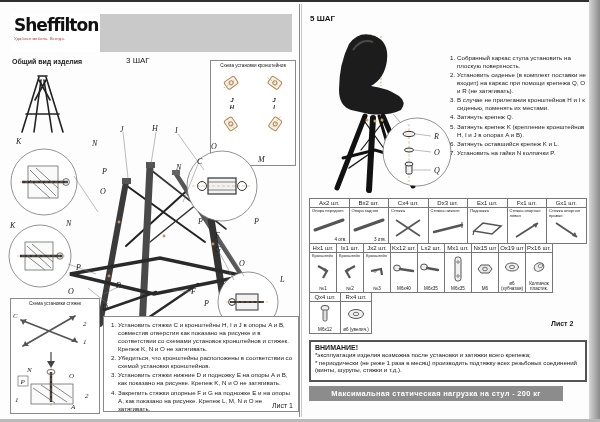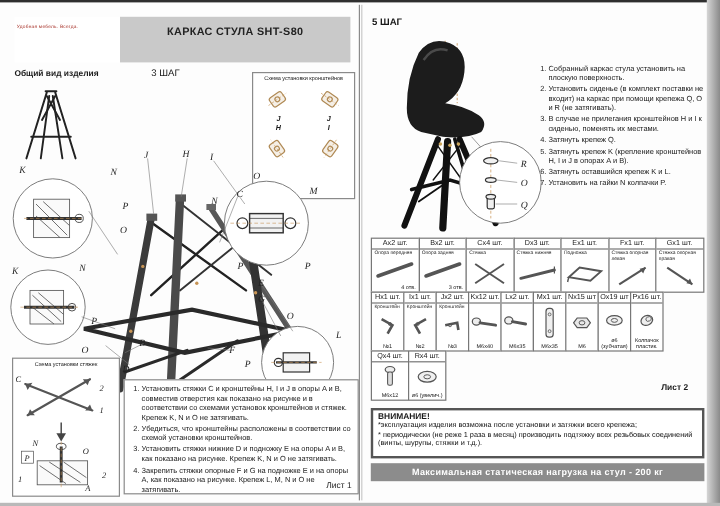--- a/index.html
+++ b/index.html
@@ -54,44 +54,44 @@
   .pn { font-size:4.1px; padding:1px 1px 0 2px; min-height:6px; line-height:1.15; color:#222; }
   .pi { flex:1; display:flex; align-items:center; justify-content:center; overflow:hidden; }
   .pt { font-size:4.6px; text-align:center; padding-bottom:1px; line-height:1.1; }
   .pt-r { text-align:right; padding-right:2px; }
   .lbl-sheet2 { position:absolute; left:248px; top:314px; font-size:7px; font-weight:bold; }
 
   .warnbox { position:absolute; left:6px; top:334px; width:278px; height:42px; border:2px solid #555; background:#fff; padding:2px 4px; }
   .warn-title { font-size:7px; font-weight:bold; }
   .warn-line { font-size:6.1px; line-height:1.25; color:#111; }
 
-  .banner { position:absolute; left:6px; top:380px; width:278px; height:15px; background:#8c8c8c; color:#fff; font-size:7.5px; font-weight:bold; text-align:center; line-height:15px; letter-spacing:.3px; }
+  .banner { position:absolute; left:6px; top:380px; width:254px; height:15px; background:#8c8c8c; color:#fff; font-size:7.5px; font-weight:bold; text-align:center; line-height:15px; letter-spacing:.3px; }
 
   .footer { position:absolute; left:6px; top:399px; width:278px; height:17px; }
   .f-square { position:absolute; left:0; top:1px; width:14px; height:14px; background:#9a9a9a; }
   .f-addr { position:absolute; left:18px; top:1px; font-size:3.9px; line-height:1.35; color:#333; }
   .f-web { position:absolute; left:118px; top:0; width:160px; height:17px; background:#5f5f5f; color:#fff; text-align:center; font-size:12.5px; line-height:17px; letter-spacing:.5px; }
 
   svg text.dl { font-family:"Liberation Serif", serif; font-style:italic; font-size:8px; fill:#222; }
   svg text.dls { font-family:"Liberation Serif", serif; font-style:italic; font-size:7px; fill:#222; }
 </style>
 </head>
 <body>
 
 <div class="sheet">
   <div class="scan-top"></div>
   <div class="divider"></div>
 
   <div class="page p1">
     <div class="hdr">
       <div class="logo">
+        <div class="logo-name">Sheffilton</div>
         <div class="logo-tag">Удобная мебель. Всегда.</div>
       </div>
       <div class="titlebox">
-        <div class="title2">КАРКАС СТУЛА SHT-S80</div>
       </div>
     </div>
 
     <div class="lbl-overview">Общий вид изделия</div>
     <div class="lbl-step1">3 ШАГ</div>
 
     <svg class="mini-svg" width="56" height="72" viewBox="0 0 56 72">
       <g stroke="#222" stroke-width="1.6" fill="none" stroke-linecap="round">
         <line x1="24" y1="10" x2="33" y2="10"></line>
         <line x1="25" y1="11" x2="8" y2="66"></line>

